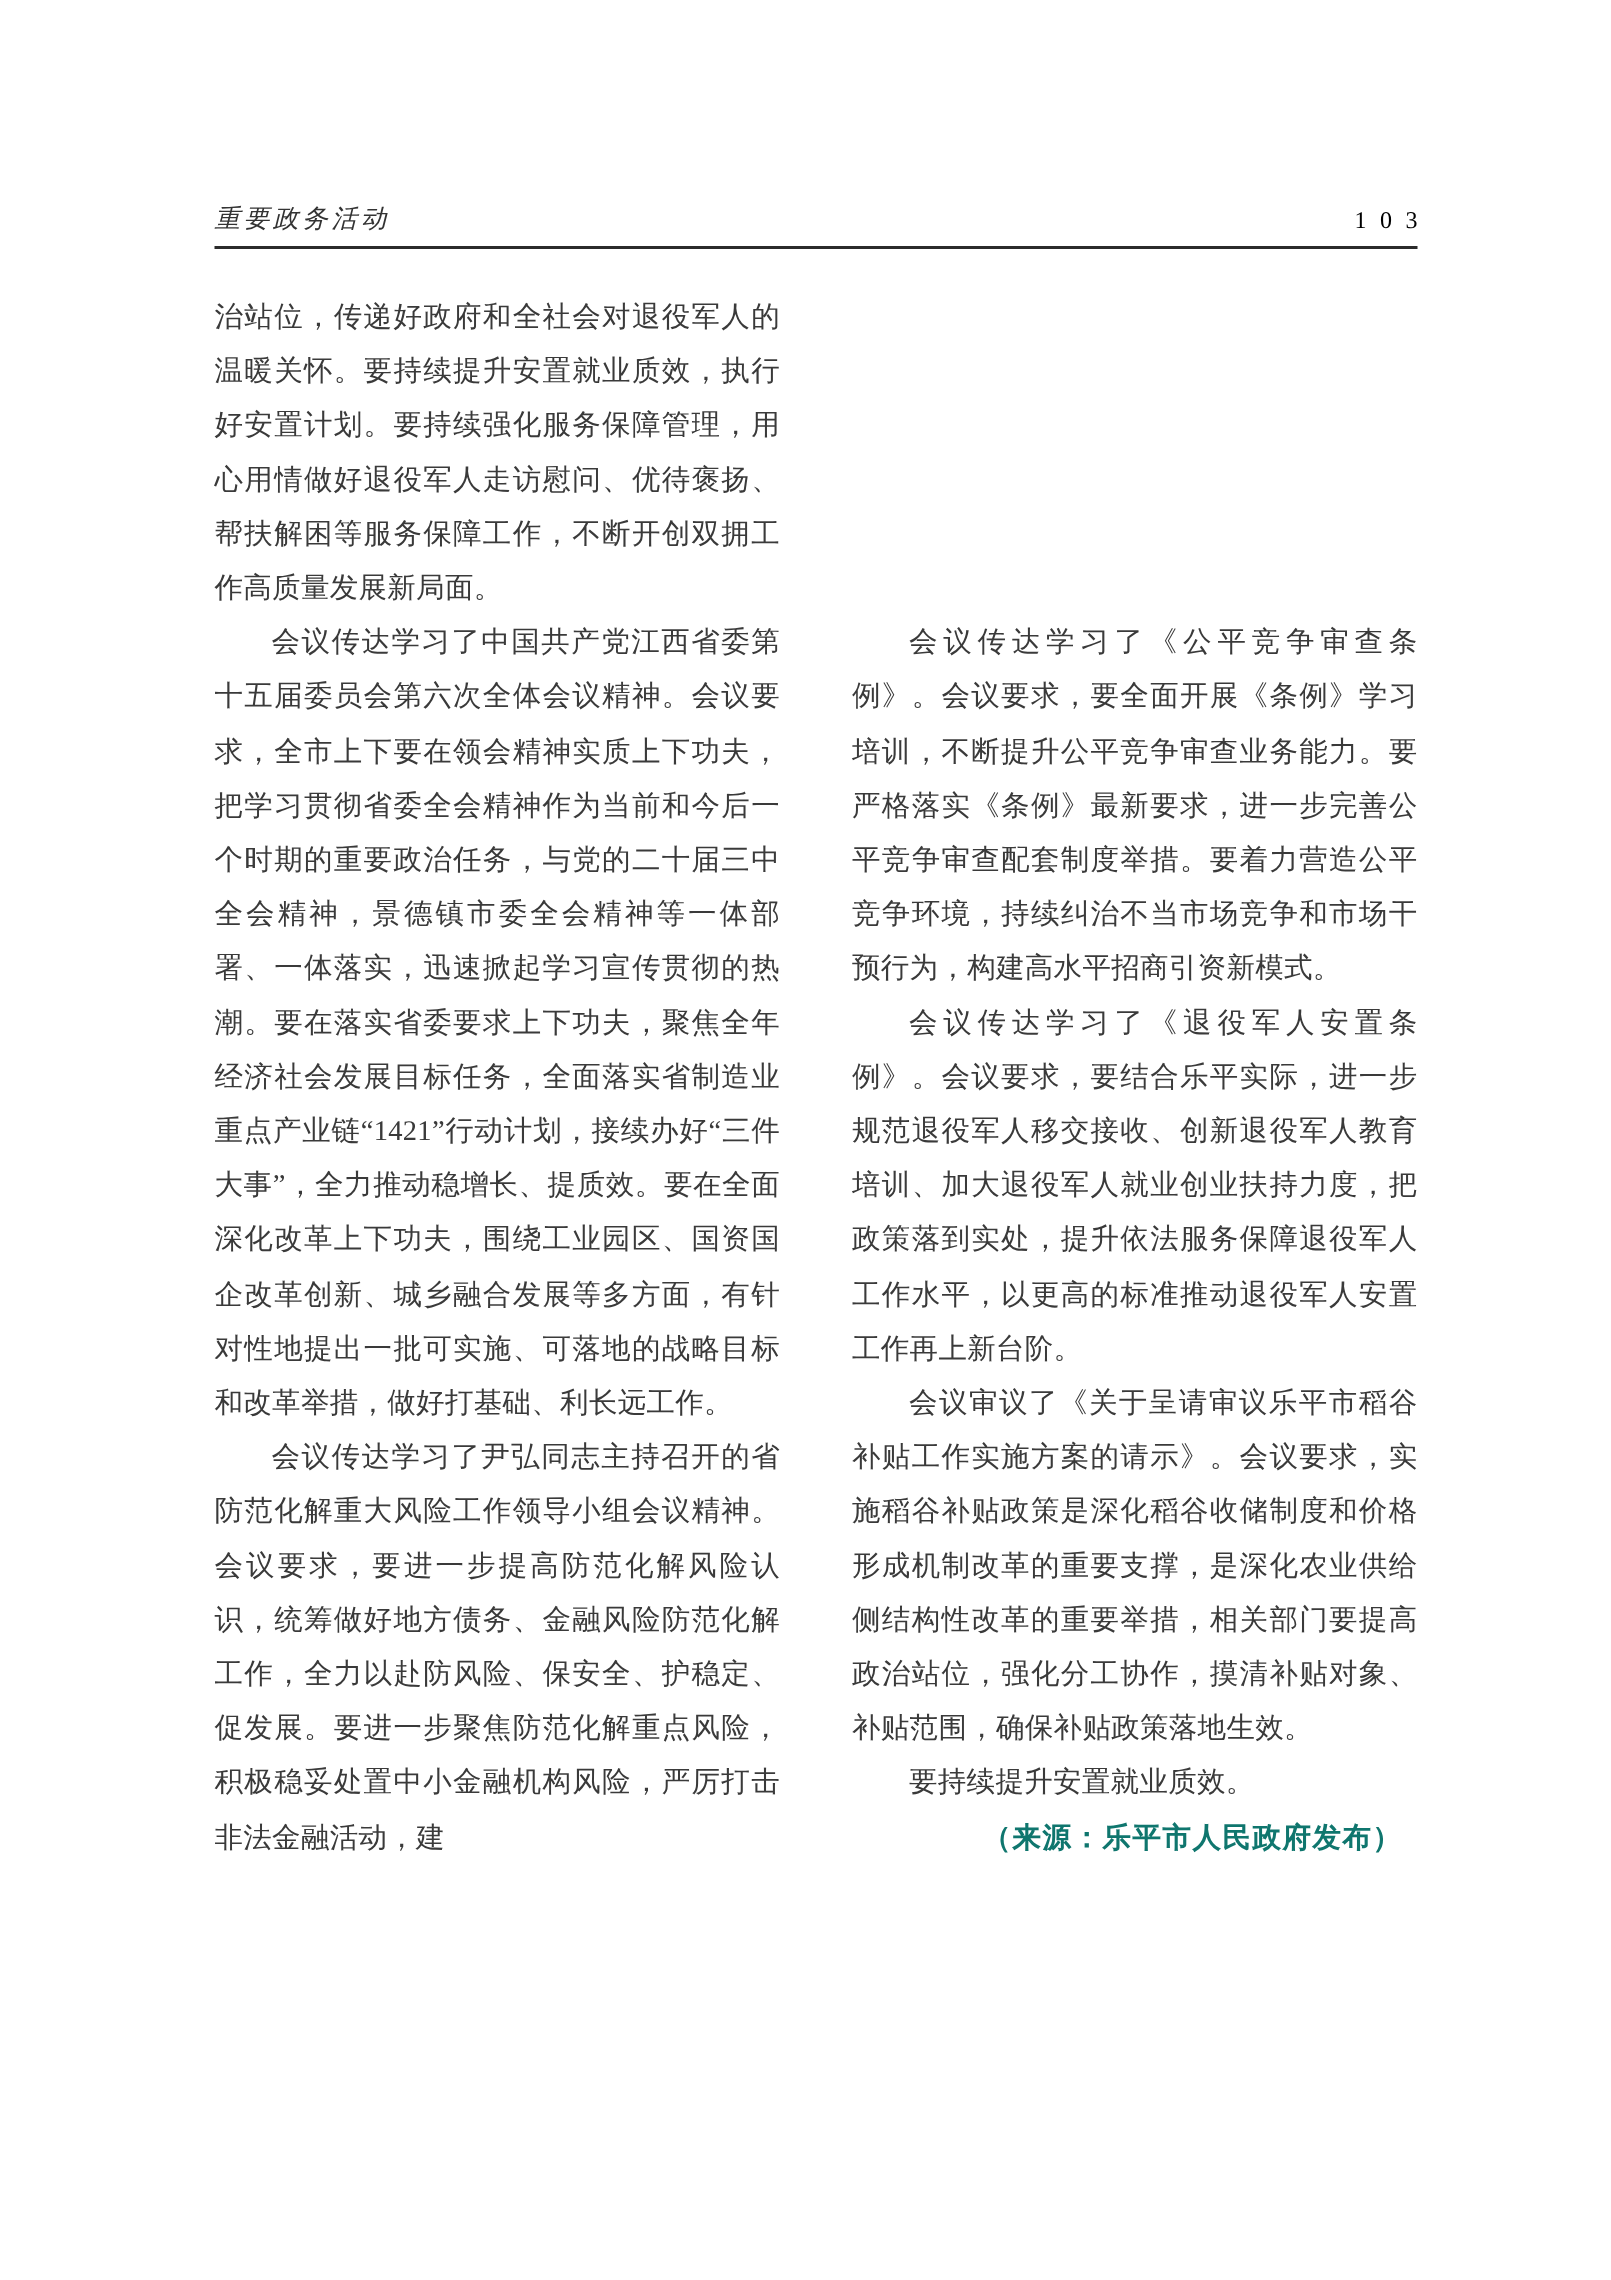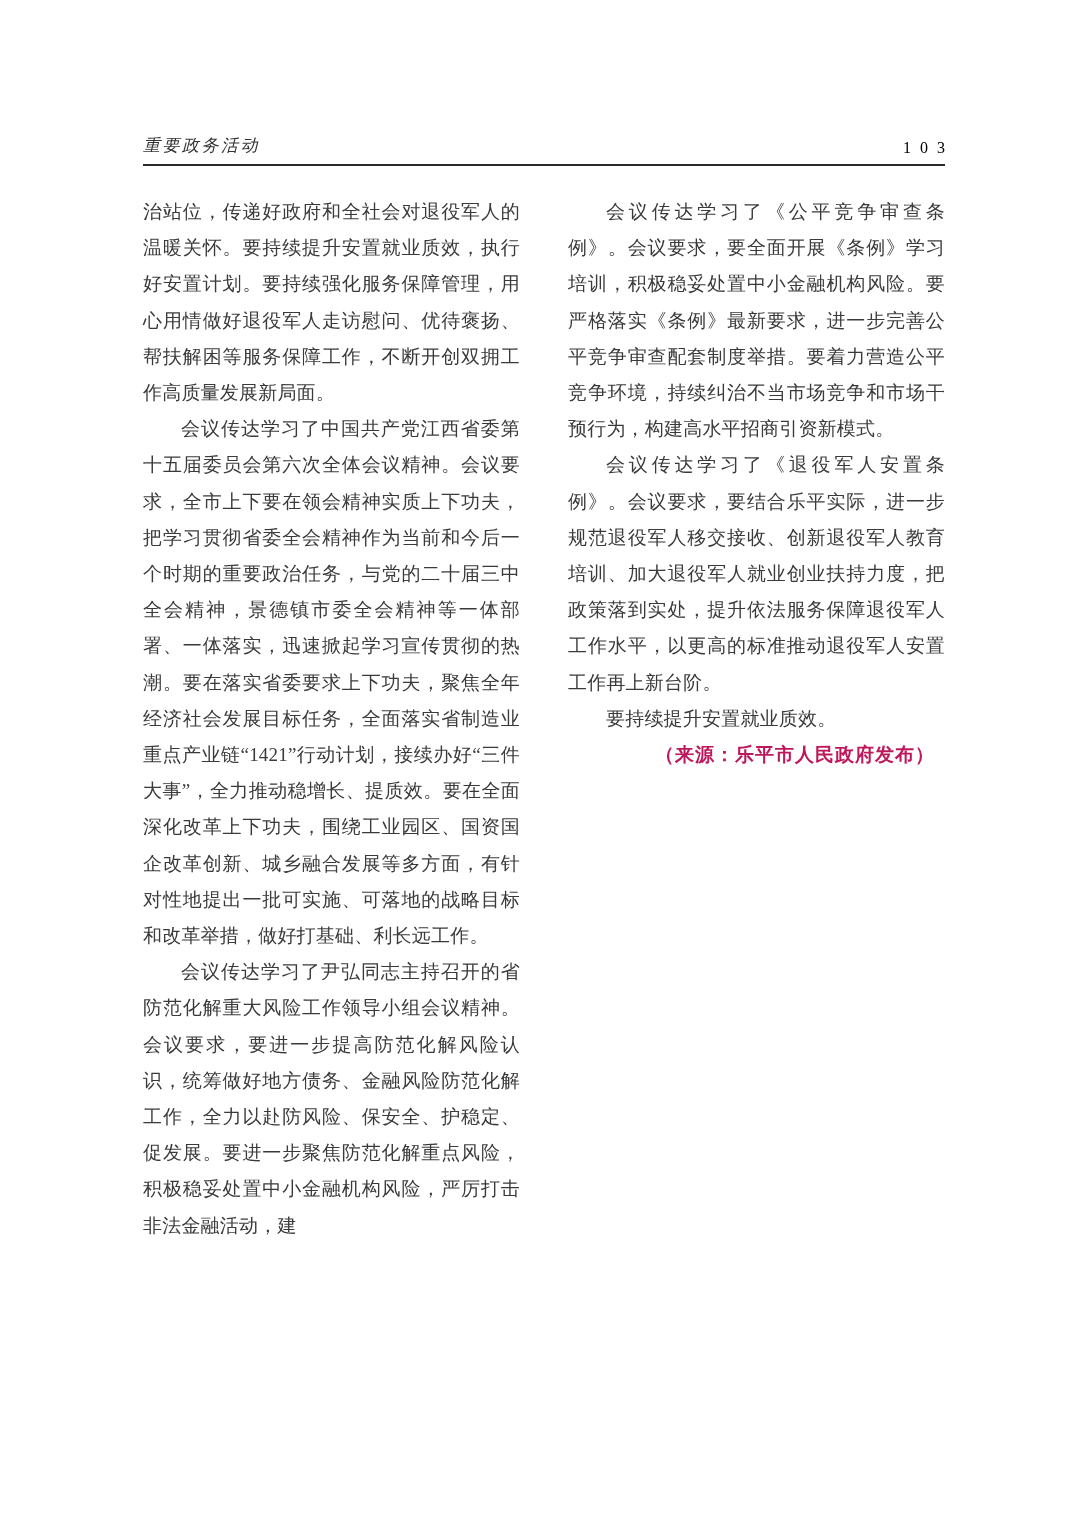--- a/index.html
+++ b/index.html
@@ -40,20 +40,21 @@
     margin-right: -9px;
     color: #000000;
   }
   .columns {
     position: absolute;
     left: 143px;
     top: 194px;
     width: 802px;
     display: flex;
     gap: 48px;
+    align-items: flex-end;
   }
   .col {
     width: 385px;
   }
   .para {
     margin: 0;
     font-size: 19px;
     line-height: 36.2px;
     letter-spacing: 0.2px;
     text-align: justify;
@@ -61,21 +62,21 @@
   }
   .para.indent {
     text-indent: 38px;
   }
   .para.source {
     text-align: right;
     text-indent: 0;
     padding-right: 10px;
     font-weight: 600;
     letter-spacing: 1px;
-    color: #be185d;
+    color: #0f766e;
   }
 </style>
 </head>
 <body>
 
 <div class="page">
 
   <header class="header">
     <span class="header-title">重要政务活动</span>
     <span class="page-number">103</span>
@@ -83,21 +84,22 @@
 
   <main class="columns">
 
     <div class="col">
       <p class="para">治站位，传递好政府和全社会对退役军人的温暖关怀。要持续提升安置就业质效，执行好安置计划。要持续强化服务保障管理，用心用情做好退役军人走访慰问、优待褒扬、帮扶解困等服务保障工作，不断开创双拥工作高质量发展新局面。</p>
       <p class="para indent">会议传达学习了中国共产党江西省委第十五届委员会第六次全体会议精神。会议要求，全市上下要在领会精神实质上下功夫，把学习贯彻省委全会精神作为当前和今后一个时期的重要政治任务，与党的二十届三中全会精神，景德镇市委全会精神等一体部署、一体落实，迅速掀起学习宣传贯彻的热潮。要在落实省委要求上下功夫，聚焦全年经济社会发展目标任务，全面落实省制造业重点产业链“1421”行动计划，接续办好“三件大事”，全力推动稳增长、提质效。要在全面深化改革上下功夫，围绕工业园区、国资国企改革创新、城乡融合发展等多方面，有针对性地提出一批可实施、可落地的战略目标和改革举措，做好打基础、利长远工作。</p>
       <p class="para indent">会议传达学习了尹弘同志主持召开的省防范化解重大风险工作领导小组会议精神。会议要求，要进一步提高防范化解风险认识，统筹做好地方债务、金融风险防范化解工作，全力以赴防风险、保安全、护稳定、促发展。要进一步聚焦防范化解重点风险，积极稳妥处置中小金融机构风险，严厉打击非法金融活动，建</p>
     </div>
 
     <div class="col">
-      <p class="para indent">会议传达学习了《公平竞争审查条例》。会议要求，要全面开展《条例》学习培训，积极稳妥处置中小金融机构风险。要严格落实《条例》最新要求，进一步完善公平竞争审查配套制度举措。要着力营造公平竞争环境，持续纠治不当市场竞争和市场干预行为，构建高水平招商引资新模式。</p>
+      <p class="para indent">会议传达学习了《公平竞争审查条例》。会议要求，要全面开展《条例》学习培训，不断提升公平竞争审查业务能力。要严格落实《条例》最新要求，进一步完善公平竞争审查配套制度举措。要着力营造公平竞争环境，持续纠治不当市场竞争和市场干预行为，构建高水平招商引资新模式。</p>
       <p class="para indent">会议传达学习了《退役军人安置条例》。会议要求，要结合乐平实际，进一步规范退役军人移交接收、创新退役军人教育培训、加大退役军人就业创业扶持力度，把政策落到实处，提升依法服务保障退役军人工作水平，以更高的标准推动退役军人安置工作再上新台阶。</p>
+      <p class="para indent">会议审议了《关于呈请审议乐平市稻谷补贴工作实施方案的请示》。会议要求，实施稻谷补贴政策是深化稻谷收储制度和价格形成机制改革的重要支撑，是深化农业供给侧结构性改革的重要举措，相关部门要提高政治站位，强化分工协作，摸清补贴对象、补贴范围，确保补贴政策落地生效。</p>
       <p class="para indent">要持续提升安置就业质效。</p>
       <p class="para source">（来源：乐平市人民政府发布）</p>
     </div>
 
   </main>
 
 </div>
 
 </body></html>

